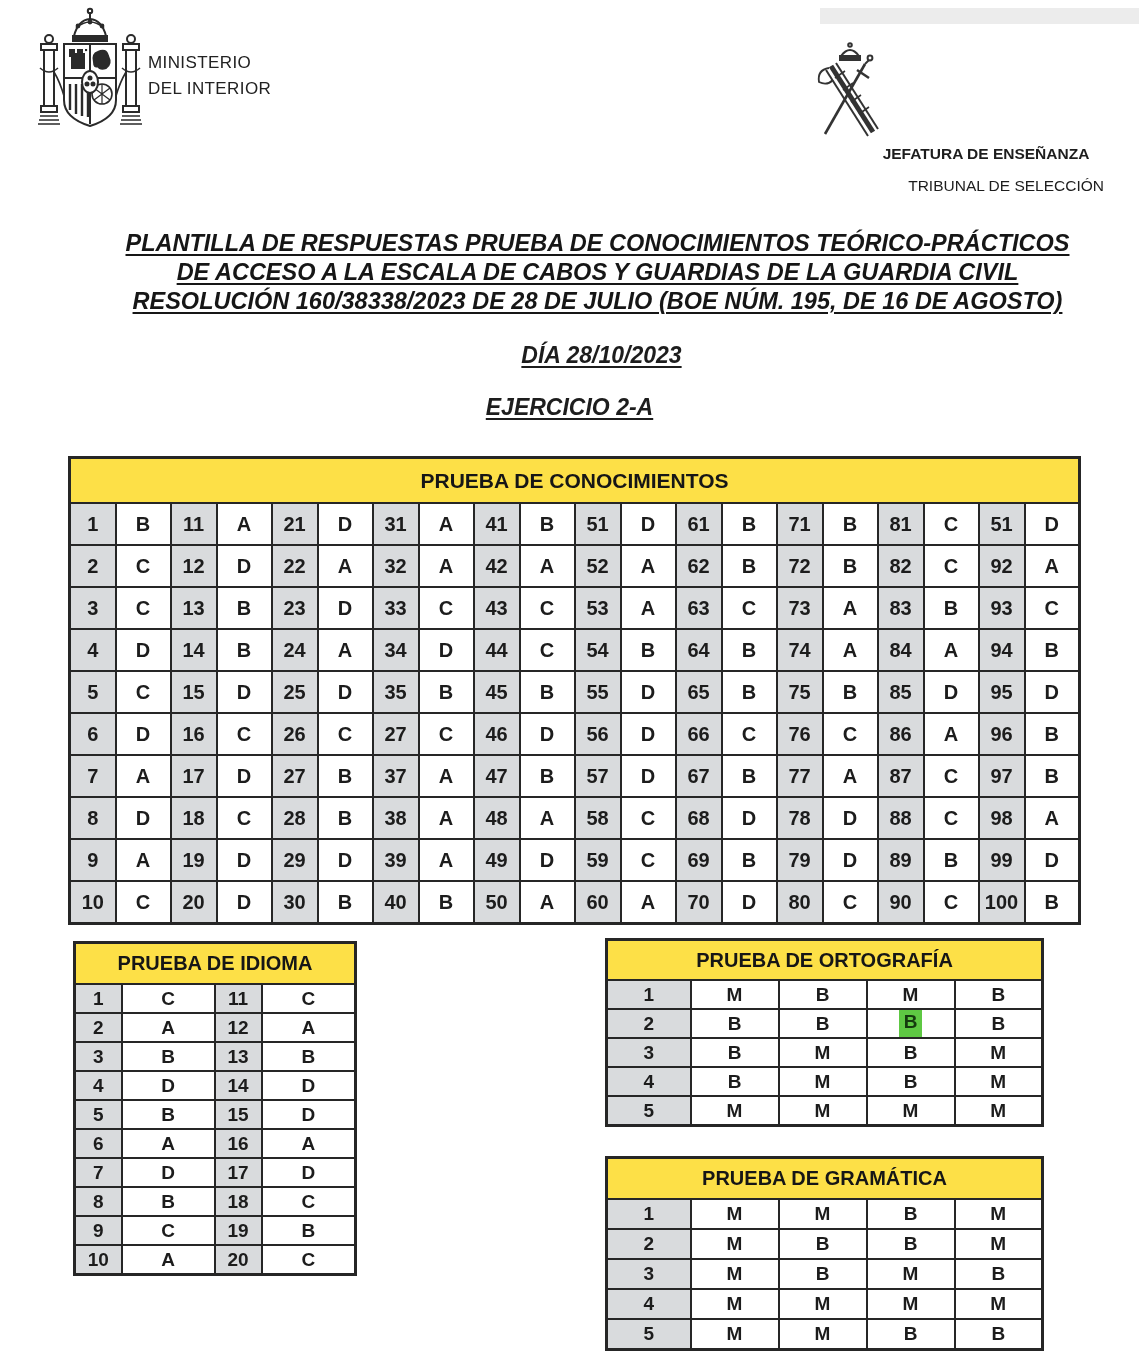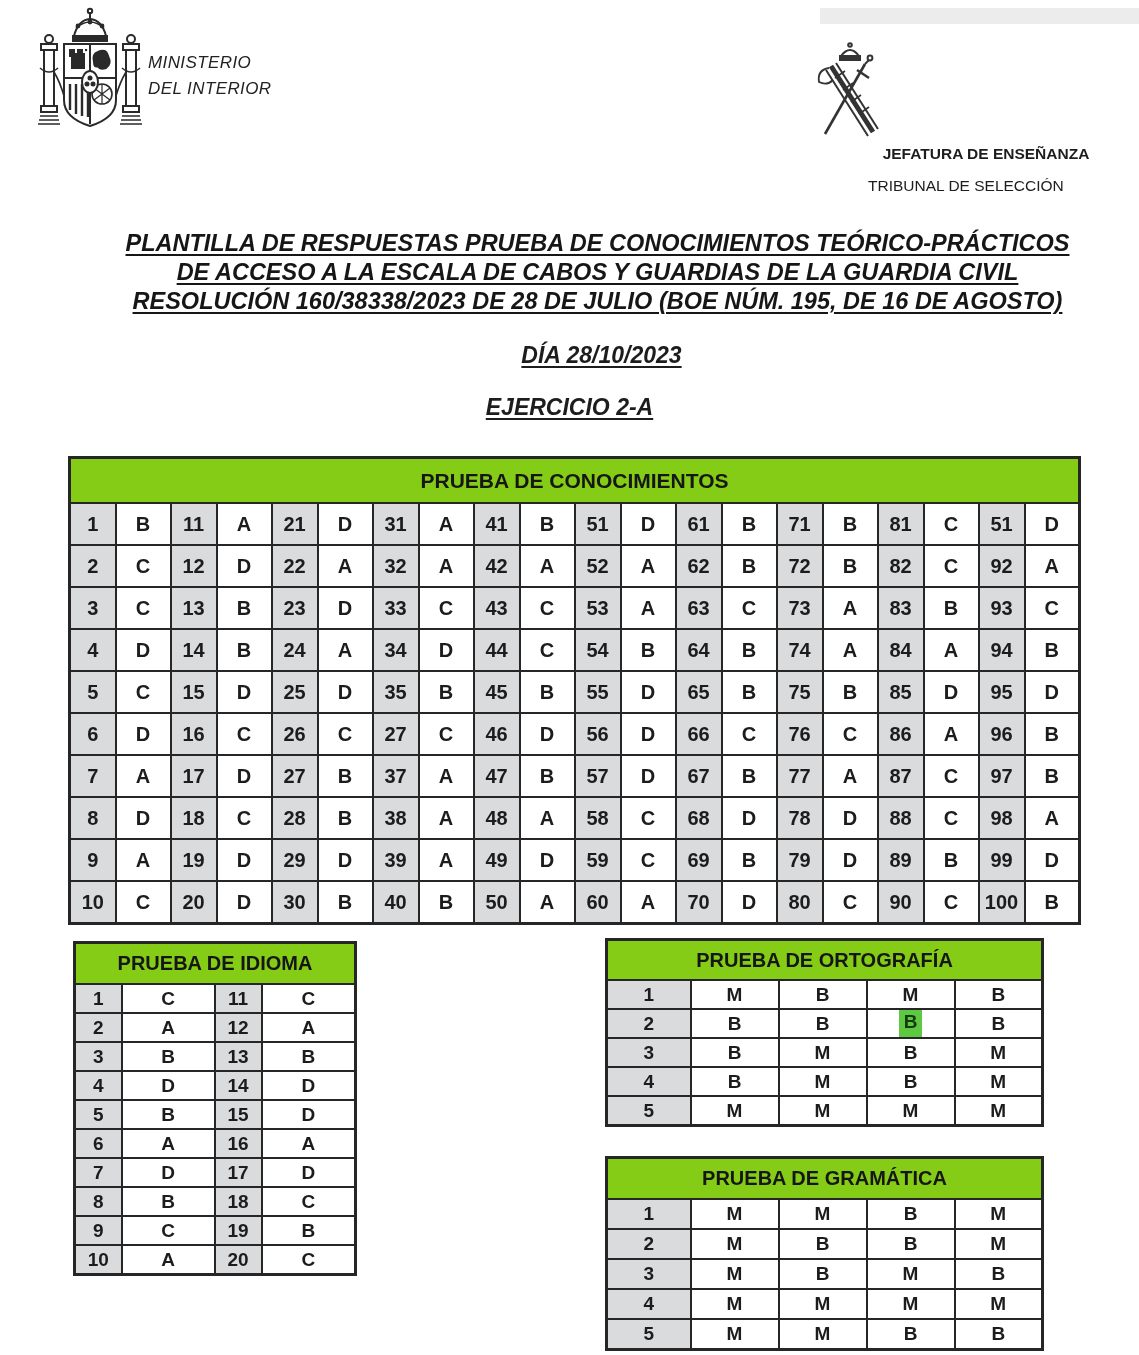--- a/index.html
+++ b/index.html
@@ -7,41 +7,41 @@
     position:relative;
     width:1139px;height:1355px;
     background:#ffffff;
     font-family:"Liberation Sans",sans-serif;
     color:#1d1d1d;
     overflow:hidden;
   }
   
   .top-smudge{position:absolute;left:820px;top:8px;width:319px;height:16px;background:#ececec;}
   .coat{position:absolute;left:36px;top:6px;width:108px;height:138px;}
-  .ministry{position:absolute;left:148px;top:50px;font-size:17px;line-height:1.5;letter-spacing:.4px;color:#222;font-style:italic;}
+  .ministry{position:absolute;left:148px;top:50px;font-size:17px;line-height:1.5;letter-spacing:.4px;color:#222;}
   .gc-emblem{position:absolute;left:813px;top:40px;width:74px;height:104px;}
   .gc-block{position:absolute;left:868px;top:48px;width:236px;text-align:center;color:#1c1c1c;}
   .gc-org{font-family:"Liberation Serif",serif;font-size:17px;letter-spacing:2px;text-decoration:underline;text-underline-offset:3px;}
   .gc-dir{font-family:"Liberation Serif",serif;font-size:15.5px;letter-spacing:1.8px;margin-top:3px;}
   .gc-jefatura{position:absolute;left:868px;top:145px;width:236px;text-align:center;font-weight:bold;font-size:15.5px;}
-  .gc-tribunal{position:absolute;left:868px;top:177px;width:236px;text-align:left;font-size:15.5px;}
+  .gc-tribunal{position:absolute;left:868px;top:177px;width:236px;text-align:right;font-size:15.5px;}
   
   .title-block{position:absolute;left:0;top:229px;width:100%;text-align:center;
     font-weight:bold;font-style:italic;font-size:23.5px;line-height:29px;color:#161616;padding-left:28px;}
   .title-block span{text-decoration:underline;text-decoration-thickness:2px;text-underline-offset:3px;}
   .dia{position:absolute;left:0;top:342px;width:100%;text-align:center;
     font-weight:bold;font-style:italic;font-size:23px;padding-left:32px;}
   .dia span,.ejercicio span{text-decoration:underline;text-decoration-thickness:2px;text-underline-offset:3px;}
   .ejercicio{position:absolute;left:0;top:394px;width:100%;text-align:center;
     font-weight:bold;font-style:italic;font-size:23px;}
   
   table{border-collapse:collapse;table-layout:fixed;background:#fff;}
   table,td,th{border:2px solid #262626;}
   table{border-width:3px;}
-  th.tbl-title{background:#84cc16;font-weight:bold;text-align:center;color:#161616;}
+  th.tbl-title{background:#fde047;font-weight:bold;text-align:center;color:#161616;}
   td{text-align:center;font-weight:bold;padding:0;color:#1c1c1c;}
   td.num{background:#d9dbdd;}
   td.ans{background:#ffffff;}
   #t-conocimientos{position:absolute;left:68px;top:456px;}
   #t-conocimientos th{height:41px;font-size:21px;}
   #t-conocimientos td{height:40px;font-size:20px;}
   #t-idioma{position:absolute;left:73px;top:941px;}
   #t-idioma th{height:37px;font-size:20px;}
   #t-idioma td{height:27px;font-size:19px;}
   #t-ortografia{position:absolute;left:605px;top:938px;}

